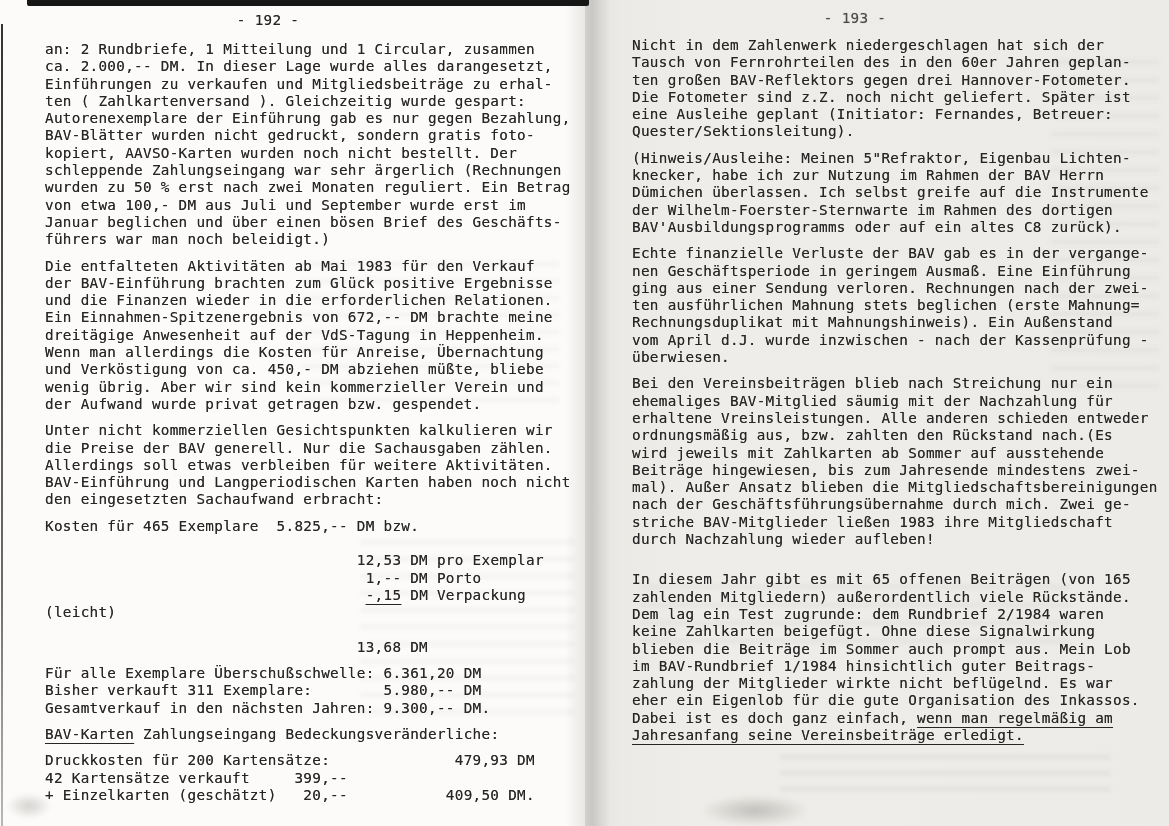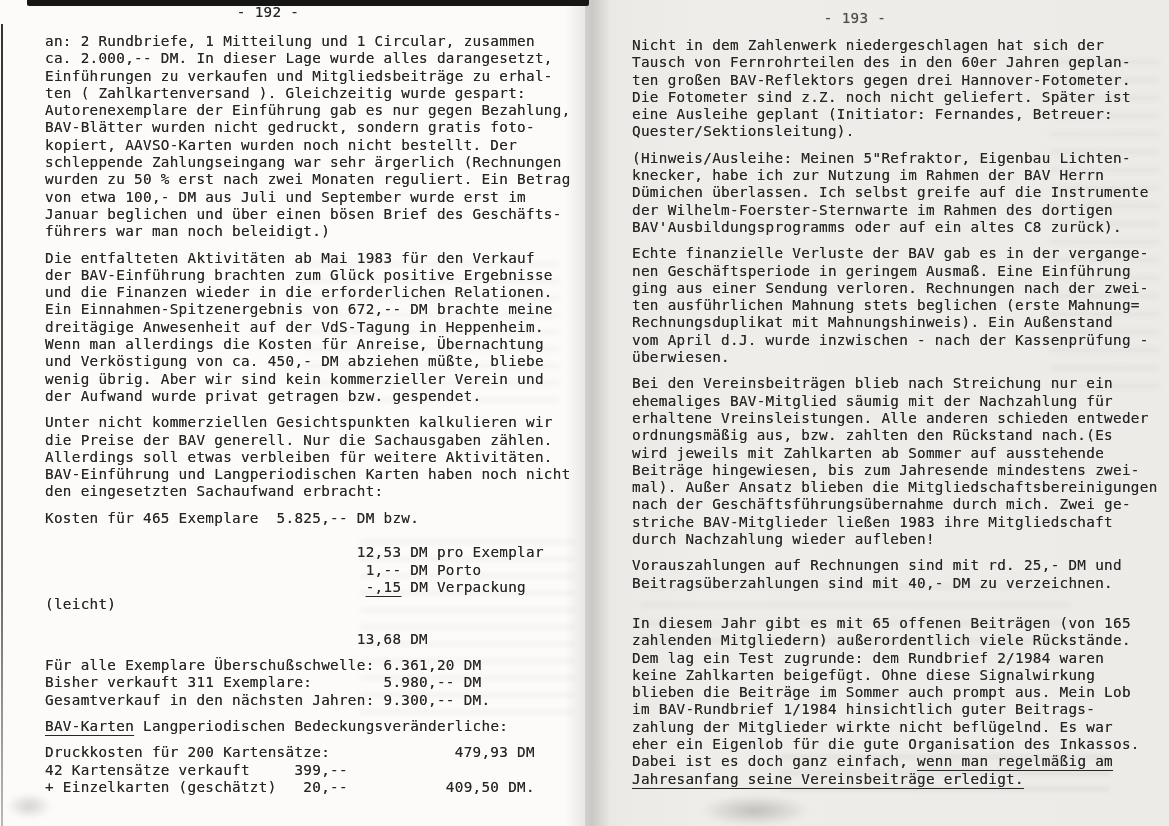--- a/index.html
+++ b/index.html
@@ -19,21 +19,21 @@
   .page {
     position: absolute;
     top: 0;
     bottom: 0;
     box-sizing: border-box;
   }
   .page-left {
     left: 0;
     width: 585px;
     background: #fcfbf9;
-    padding: 4px 0 0 38px;
+    padding: 12px 0 0 38px;
   }
   .page-right {
     left: 585px;
     width: 584px;
     background: linear-gradient(to right, #e2e1de 0px, #ebeae7 35px, #eeede9 120px, #ecebe7 100%);
     padding: 10px 0 10px 40px;
   }
   .gutter-shadow {
     position: absolute;
     top: 0; bottom: 0;
@@ -143,21 +143,21 @@
                                    12,53 DM pro Exemplar
                                     1,-- DM Porto
                                     </span><span class="ul">-,15</span><span> DM Verpackung (leicht)
 
                                    13,68 DM</span></div>
 
     <p class="para">Für alle Exemplare Überschußschwelle: 6.361,20 DM
 Bisher verkauft 311 Exemplare:        5.980,-- DM
 Gesamtverkauf in den nächsten Jahren: 9.300,-- DM.</p>
 
-    <div class="heading"><span class="ul">BAV-Karten</span><span> Langperiodischen Bedeckungsveränderliche:</span></div>
+    <div class="heading"><span class="ul">BAV-Karten</span><span> Zahlungseingang Bedeckungsveränderliche:</span></div>
 
     <p class="para">Druckkosten für 200 Kartensätze:              479,93 DM
 42 Kartensätze verkauft     399,--
 + Einzelkarten (geschätzt)   20,--           409,50 DM.</p>
   </div>
 
   <div class="page page-right">
     <div class="pagenum">- 193 -</div>
 
     <p class="para">Nicht in dem Zahlenwerk niedergeschlagen hat sich der
@@ -181,22 +181,20 @@
     <p class="para">Bei den Vereinsbeiträgen blieb nach Streichung nur ein
 ehemaliges BAV-Mitglied säumig mit der Nachzahlung für
 erhaltene Vreinsleistungen. Alle anderen schieden entweder
 ordnungsmäßig aus, bzw. zahlten den Rückstand nach.(Es
 wird jeweils mit Zahlkarten ab Sommer auf ausstehende
 Beiträge hingewiesen, bis zum Jahresende mindestens zwei-
 mal). Außer Ansatz blieben die Mitgliedschaftsbereinigungen
 nach der Geschäftsführungsübernahme durch mich. Zwei ge-
 striche BAV-Mitglieder ließen 1983 ihre Mitgliedschaft
 durch Nachzahlung wieder aufleben!</p>
-    <p class="para">Vorauszahlungen auf Rechnungen sind mit rd. 25,- DM und
-Beitragsüberzahlungen sind mit 40,- DM zu verzeichnen.</p>
 
     <p class="para gap-large"><span>In diesem Jahr gibt es mit 65 offenen Beiträgen (von 165
 zahlenden Mitgliedern) außerordentlich viele Rückstände.
 Dem lag ein Test zugrunde: dem Rundbrief 2/1984 waren
 keine Zahlkarten beigefügt. Ohne diese Signalwirkung
 blieben die Beiträge im Sommer auch prompt aus. Mein Lob
 im BAV-Rundbrief 1/1984 hinsichtlich guter Beitrags-
 zahlung der Mitglieder wirkte nicht beflügelnd. Es war
 eher ein Eigenlob für die gute Organisation des Inkassos.
 Dabei ist es doch ganz einfach, </span><span class="ul">wenn man regelmäßig am

